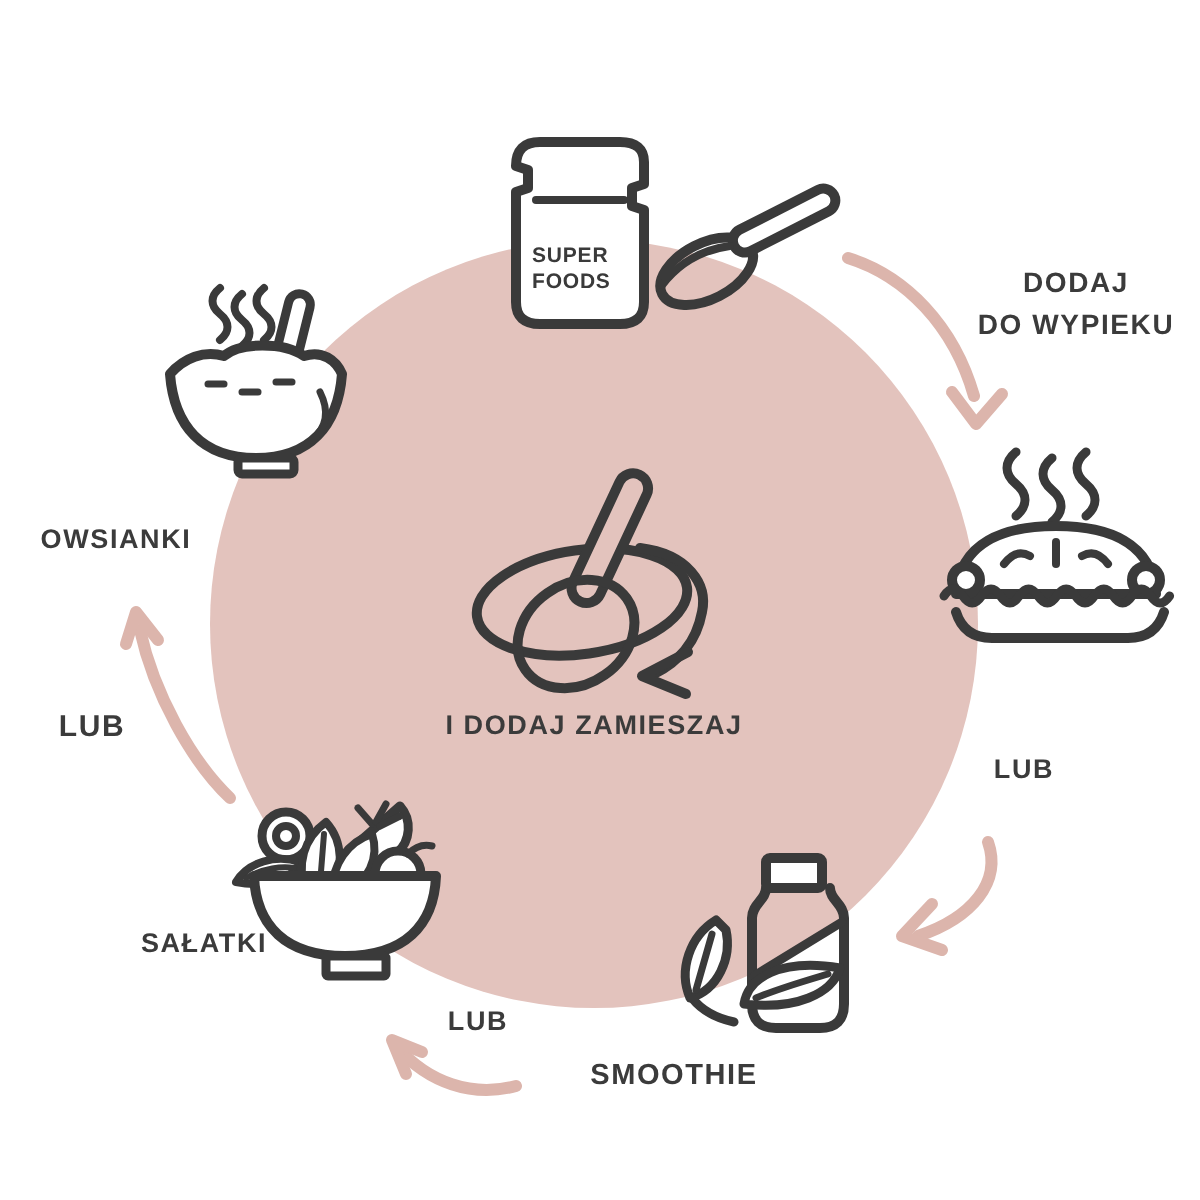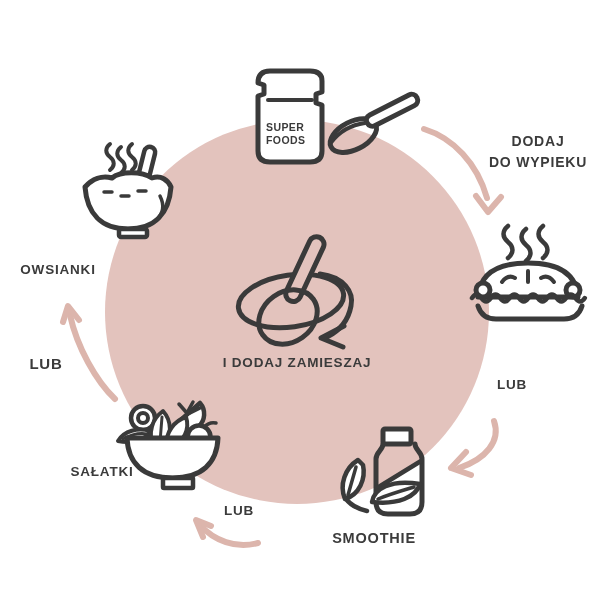--- a/index.html
+++ b/index.html
@@ -126,21 +126,21 @@
     </g>
   </svg>
 
   <div class="lbl big" style="left:485px;top:131px;width:106px;">
     <div>DODAJ</div>
     <div>DO WYPIEKU</div>
   </div>
 
   <div class="lbl" style="left:488px;top:377px;width:48px;">LUB</div>
 
-  <div class="lbl" style="left:289px;top:530px;width:96px;font-size:14.5px;margin-left:37px;">SMOOTHIE</div>
+  <div class="lbl" style="left:289px;top:530px;width:96px;font-size:14.5px;">SMOOTHIE</div>
 
   <div class="lbl" style="left:215px;top:503px;width:48px;">LUB</div>
 
   <div class="lbl" style="left:57px;top:464px;width:90px;">SAŁATKI</div>
 
   <div class="lbl heavy" style="left:22px;top:356px;width:48px;">LUB</div>
 
   <div class="lbl" style="left:16px;top:262px;width:84px;">OWSIANKI</div>
 
   <div class="lbl" style="left:202px;top:355px;width:190px;">I DODAJ ZAMIESZAJ</div>

